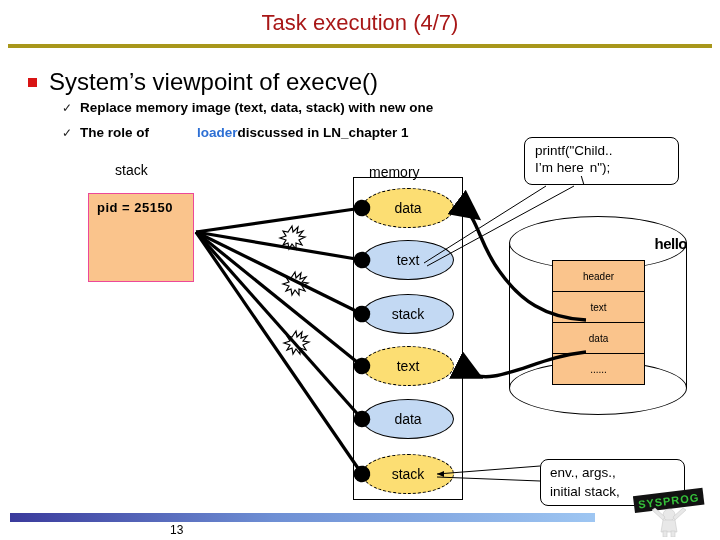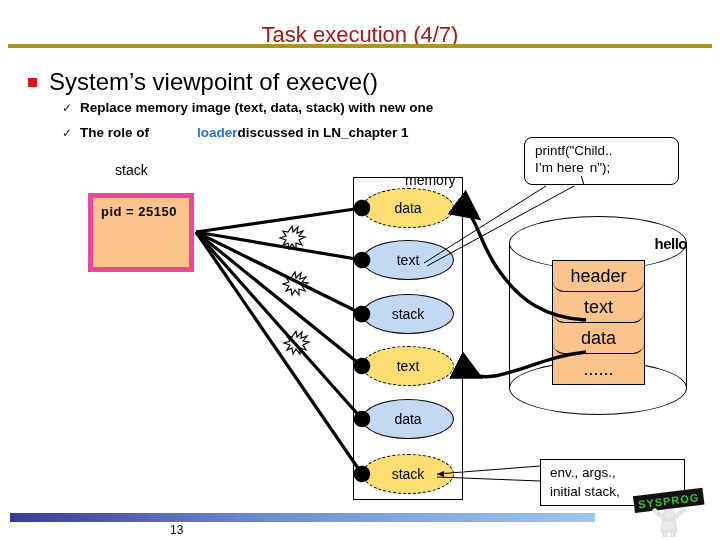--- a/index.html
+++ b/index.html
@@ -14,21 +14,21 @@
     position: relative;
     overflow: hidden;
     font-family: "Liberation Sans", sans-serif;
     color: #000000;
   }
 
   
   #slide-title {
     position: absolute;
     left: 0;
-    top: 22px;
+    top: 10px;
     width: 720px;
     text-align: center;
     font-size: 22px;
     color: #A81717;
     letter-spacing: 0px;
     white-space: nowrap;
   }
   #title-rule {
     position: absolute;
     left: 8px;
@@ -84,37 +84,37 @@
     white-space: nowrap;
   }
 
   
   #task-label { left: 115px; top: 162px; }
   #task-box {
     position: absolute;
     left: 88px;
     top: 193px;
     width: 106px;
-    height: 79px;
+    height: 89px;
     background: #FAC48C;
-    border: 5px solid #ec4899;
+    border: 1px solid #ec4899;
     box-sizing: border-box;
   }
   #task-pid {
     position: absolute;
     left: 8px;
     top: 6px;
     font-size: 13px;
     font-weight: bold;
     letter-spacing: 0.5px;
     white-space: nowrap;
   }
 
   
-  #memory-label { left: 369px; top: 172px; margin-left: 36px; }
+  #memory-label { left: 369px; top: 164px; }
   #memory-box {
     position: absolute;
     left: 353px;
     top: 177px;
     width: 110px;
     height: 323px;
     border: 1px solid #000;
     box-sizing: border-box;
     background: transparent;
   }
@@ -163,21 +163,21 @@
   }
 
   
   #env-callout {
     position: absolute;
     left: 540px;
     top: 459px;
     width: 145px;
     height: 47px;
     border: 1px solid #000;
-    border-radius: 0;
+    border-radius: 8px;
     background: #fff;
     box-sizing: border-box;
     padding: 3px 0 4px 9px;
     font-size: 13.5px;
     line-height: 19px;
     white-space: nowrap;
   }
 
   
   #cyl-body {
@@ -232,23 +232,22 @@
     box-sizing: border-box;
     display: flex;
     flex-direction: column;
   }
   #file-table .frow {
     flex: 1 1 0;
     border-bottom: 1px solid #000;
     display: flex;
     align-items: center;
     justify-content: center;
-    font-size: 18px;
-    box-sizing: border-box;
-    border-radius: 11px;
+    font-size: 10px;
+    box-sizing: border-box;
   }
   #file-table .frow:last-child { border-bottom: none; }
 
   
   #wires {
     position: absolute;
     left: 0;
     top: 0;
     width: 720px;
     height: 540px;

